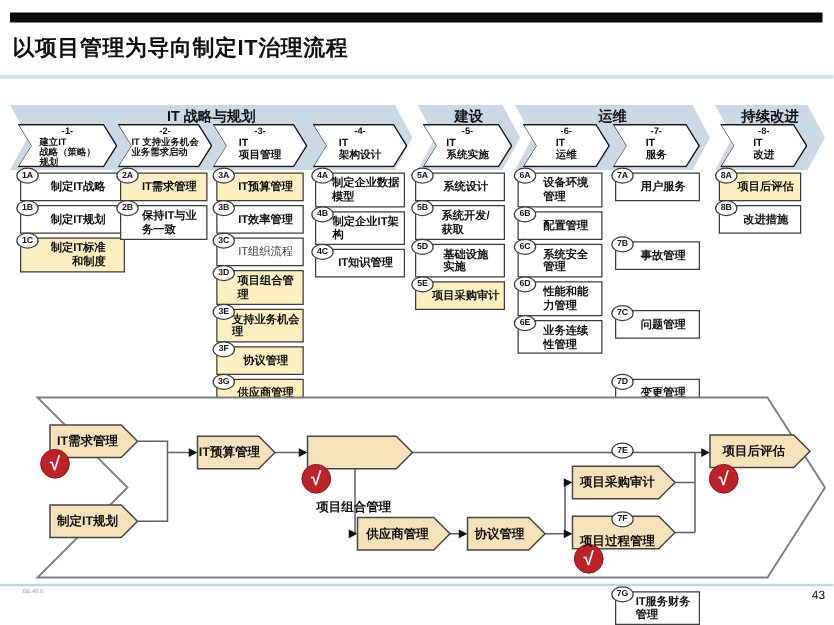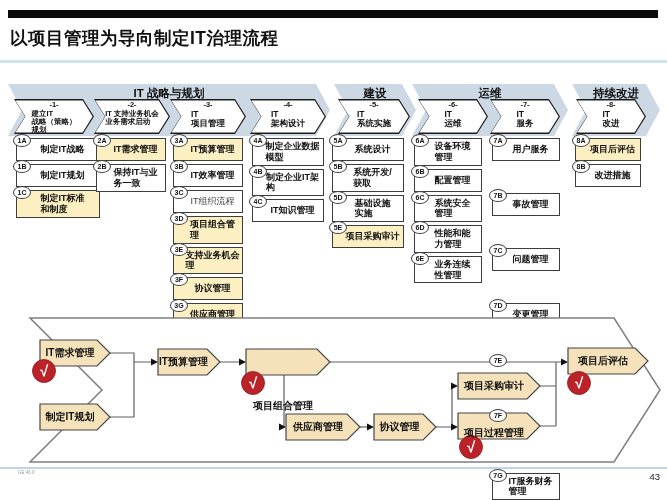--- a/index.html
+++ b/index.html
@@ -139,21 +139,21 @@
   <div class="hchev" style="left:576px;width:70px;">
     <div class="hchev-border"></div>
       <div class="hchev-fill"></div>
     <div class="hchev-text">
       <div class="hnum">-8-</div>
       <div class="hname">IT
 改进</div>
     </div>
   </div>
 
-  <div class="col" style="left:16px;width:84px;">
+  <div class="col" style="left:16px;width:84px;text-align:right;">
     <div class="item">
         <span class="badge">1A</span>
         <span class="item-label">制定IT战略</span>
       </div>
     <div class="item">
         <span class="badge">1B</span>
         <span class="item-label">制定IT规划</span>
       </div>
     <div class="item item--hl">
         <span class="badge">1C</span>

